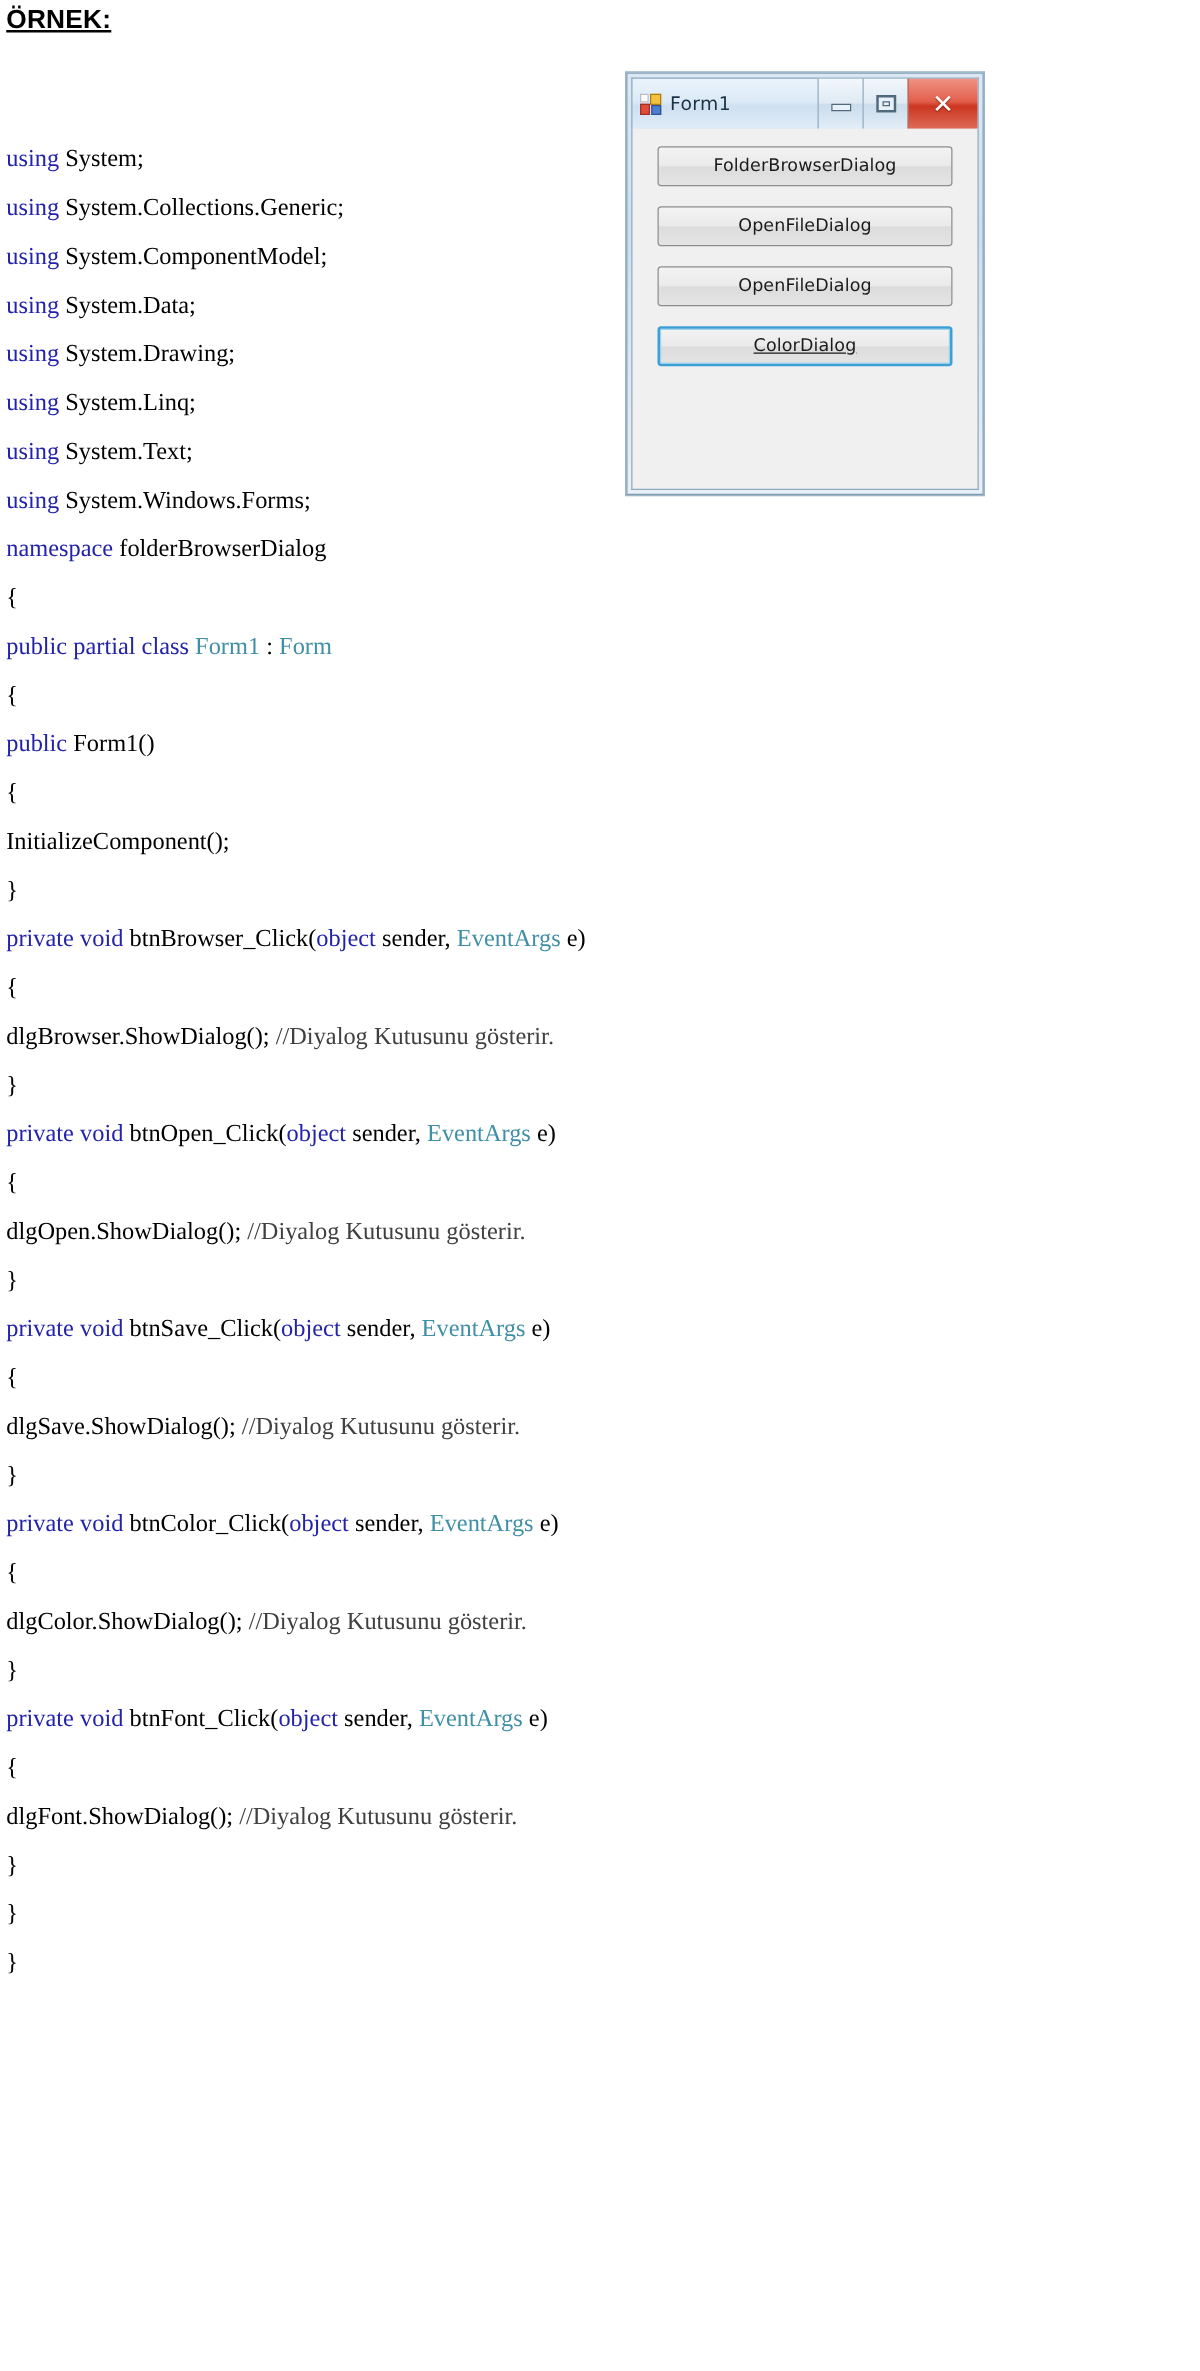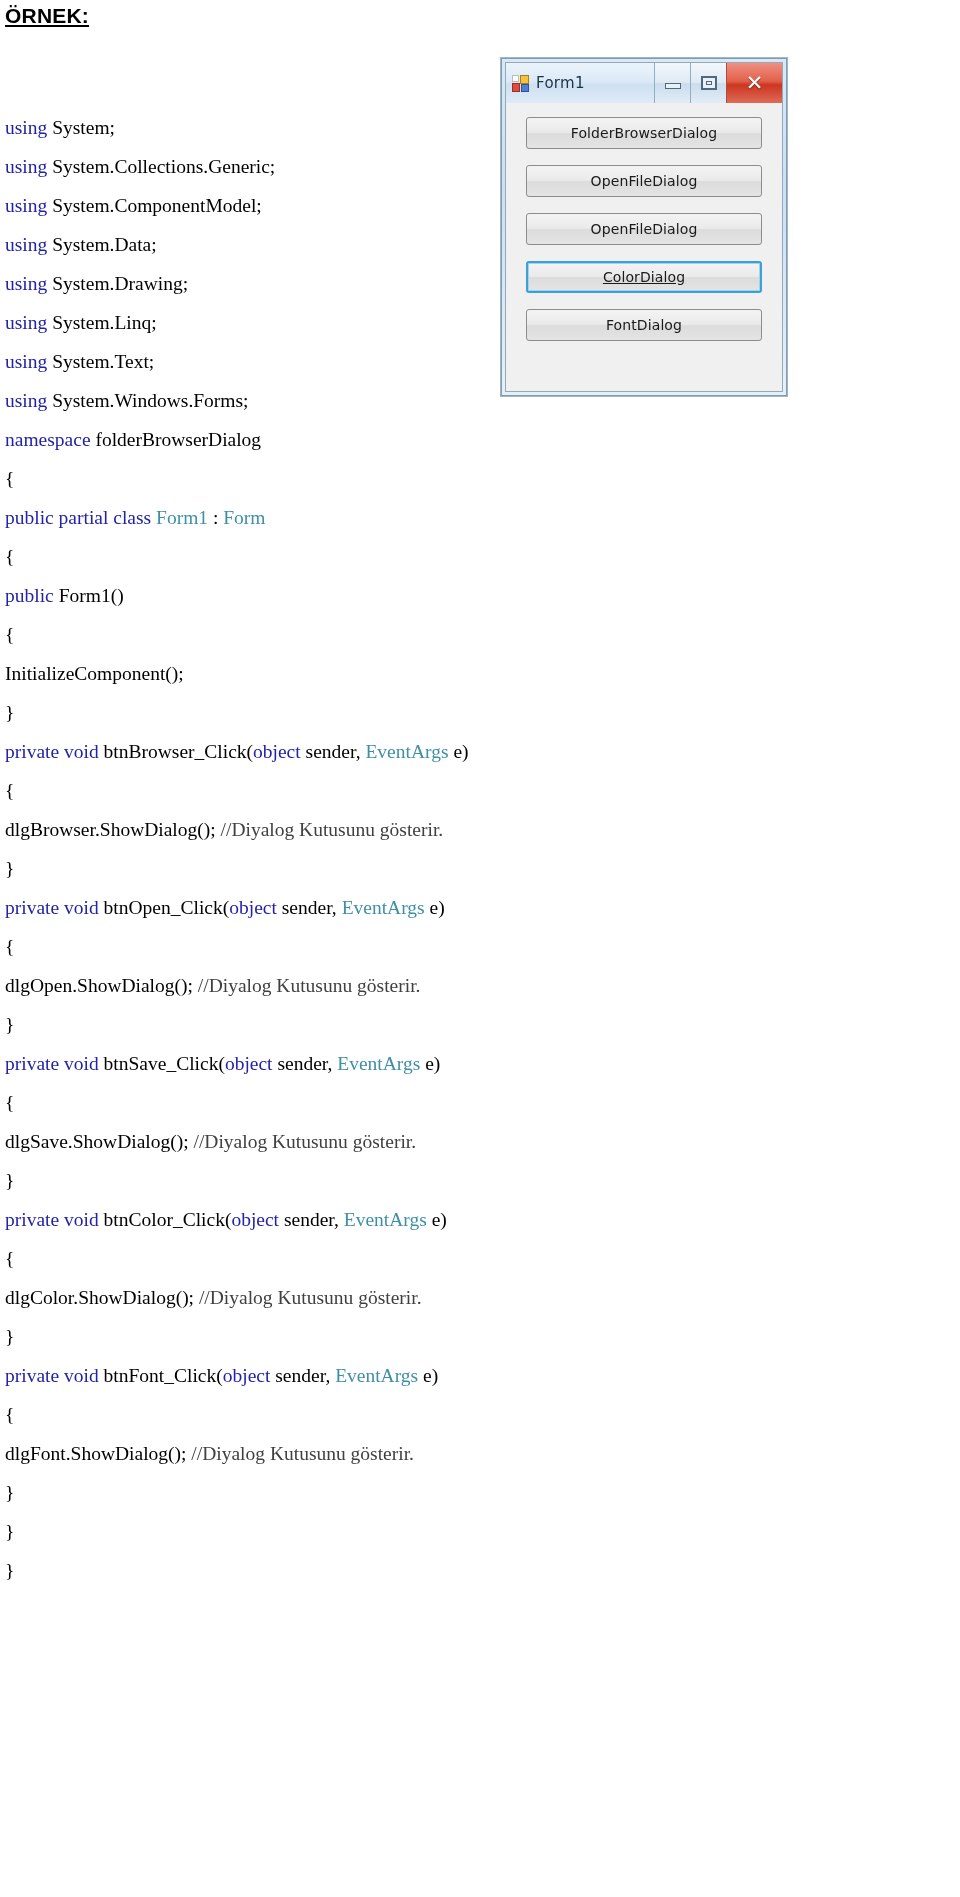--- a/index.html
+++ b/index.html
@@ -217,17 +217,16 @@
         </span>
       </span>
     </div>
 
     <div class="win-client">
 
     <button class="form-button">FolderBrowserDialog</button>
         <button class="form-button">OpenFileDialog</button>
         <button class="form-button">OpenFileDialog</button>
         <button class="form-button focused">ColorDialog</button>
-        <button class="form-button">FontDialog</button>
       </div>
 
   </div>
 </div>
 
 </body></html>

